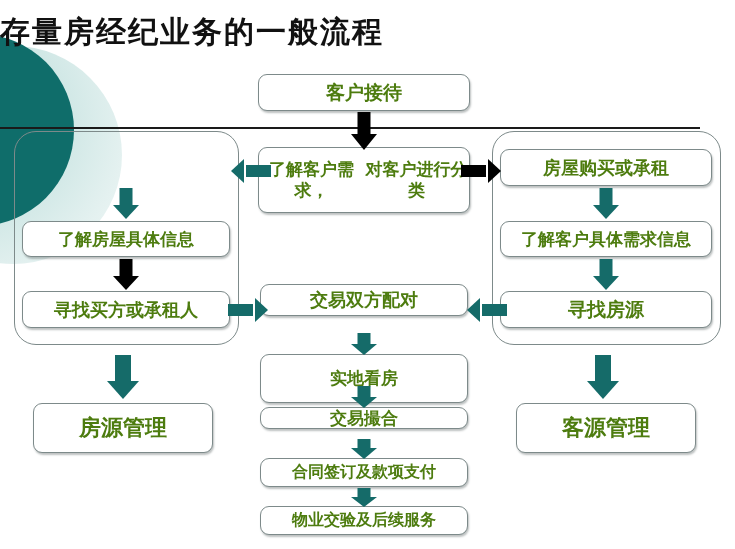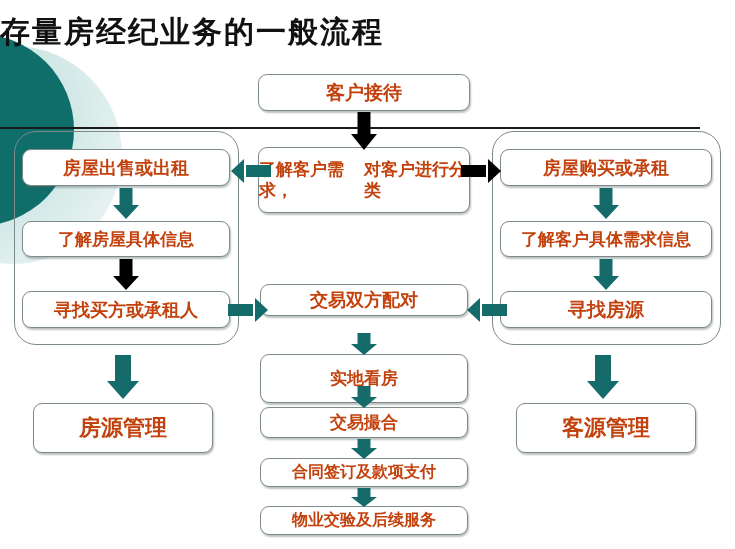--- a/index.html
+++ b/index.html
@@ -56,22 +56,22 @@
   
   .box{
     position:absolute;
     box-sizing:border-box;
     background:#ffffff;
     border:1px solid #7d8a8a;
     border-radius:9px;
     display:flex;
     align-items:center;
     justify-content:center;
-    text-align:left;
-    color:#c2410c;
+    text-align:center;
+    color:#4d7c0f;
     font-weight:700;
     line-height:1.18;
     box-shadow:1px 2px 2px rgba(90,100,100,.40);
     z-index:6;
   }
   .box.two-line{ line-height:1.25; }
 
   
   .group{
     position:absolute;
@@ -144,21 +144,20 @@
   <div class="arrow arrow-h arrow-left" style="left:231px;top:158px;width:40px;height:26px;">
     <div class="shaft" style="background:#156b69;"></div>
     <div class="head" style="border-right-color:#156b69;"></div>
   </div>
 
   <div class="arrow arrow-h arrow-right" style="left:461px;top:158px;width:40px;height:26px;">
     <div class="shaft" style="background:#000000;"></div>
     <div class="head" style="border-left-color:#000000;"></div>
   </div>
 
-  <div class="box" style="left:22px;top:149px;width:208px;height:37px;font-size:18px;">房屋出售或出租</div>
 
   <div class="arrow arrow-down" style="left:113px;top:188px;width:26px;height:31px;">
     <div class="shaft" style="background:#156b69;"></div>
     <div class="head" style="border-top:14px solid #156b69;"></div>
   </div>
 
   <div class="box" style="left:22px;top:221px;width:208px;height:36px;font-size:17px;">了解房屋具体信息</div>
 
   <div class="arrow arrow-down" style="left:113px;top:259px;width:26px;height:31px;">
     <div class="shaft" style="background:#000000;"></div>
@@ -200,21 +199,21 @@
     <div class="head" style="border-top:11px solid #156b69;"></div>
   </div>
 
   <div class="box" style="left:260px;top:354px;width:208px;height:49px;font-size:17px;">实地看房</div>
 
   <div class="arrow arrow-down" style="left:351px;top:386px;width:26px;height:22px;">
     <div class="shaft" style="background:#156b69;"></div>
     <div class="head" style="border-top:11px solid #156b69;"></div>
   </div>
 
-  <div class="box" style="left:260px;top:407px;width:208px;height:31px;font-size:17px;">交易撮合</div>
+  <div class="box" style="left:260px;top:407px;width:208px;height:22px;font-size:17px;">交易撮合</div>
 
   <div class="arrow arrow-down" style="left:351px;top:439px;width:26px;height:20px;">
     <div class="shaft" style="background:#156b69;"></div>
     <div class="head" style="border-top:11px solid #156b69;"></div>
   </div>
 
   <div class="box" style="left:260px;top:458px;width:208px;height:29px;font-size:16px;">合同签订及款项支付</div>
 
   <div class="arrow arrow-down" style="left:351px;top:488px;width:26px;height:19px;">
     <div class="shaft" style="background:#156b69;"></div>

